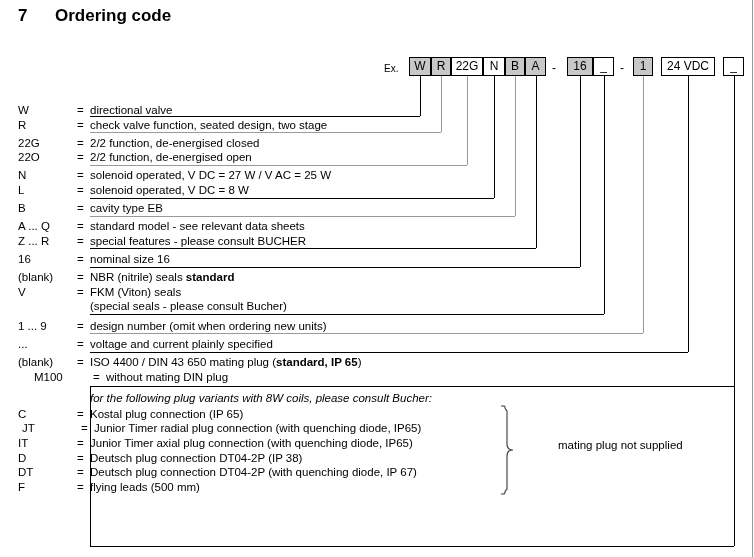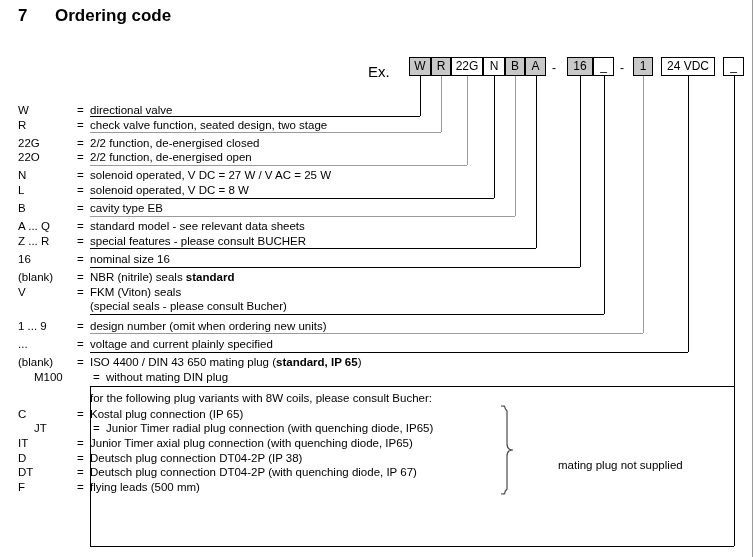--- a/index.html
+++ b/index.html
@@ -12,40 +12,40 @@
     position:relative;
   }
   #root{position:relative;width:754px;height:557px;}
 
   
   .title-row{position:absolute;left:0;top:2px;width:754px;height:30px;}
   .title-num{position:absolute;left:18px;top:4px;font-size:17px;font-weight:bold;}
   .title-txt{position:absolute;left:55px;top:4px;font-size:17px;font-weight:bold;letter-spacing:0px;}
 
   
-  .ex-label{position:absolute;left:368px;top:63px;font-size:15px;}
+  .ex-label{position:absolute;left:384px;top:63px;font-size:10px;}
   .codebox{
     position:absolute;top:57px;height:19px;
     border:1px solid #000;
     box-sizing:border-box;
     font-size:12px;
     line-height:17px;
     text-align:center;
     background:#ffffff;
   }
   .codebox.shaded{background:#c8c8c8;}
   .dash{position:absolute;top:62px;font-size:12px;line-height:12px;}
 
   
   .speclist{position:absolute;left:0;top:98px;width:754px;}
   .srow{position:relative;height:14.6px;}
   .scode{position:absolute;left:18px;top:0;font-size:11.5px;white-space:nowrap;}
   .seq{position:absolute;left:77px;top:0;font-size:11.5px;}
   .sdesc{position:absolute;left:90px;top:0;font-size:11.5px;white-space:nowrap;}
-  .sdesc.ital{text-align:right;}
+  .sdesc.ital{font-style:italic;text-align:right;}
   .sdesc b{font-weight:bold;}
 
   
   .hline{position:absolute;height:0;border-top:1px solid #000;}
   .vline{position:absolute;width:0;border-left:1px solid #000;}
   .vline.grey{border-left:1px solid #9a9a9a;}
   .hline.grey{border-top:1px solid #9a9a9a;}
   .mating-txt{position:absolute;font-size:11.5px;white-space:nowrap;}
 </style>
 </head>
@@ -190,21 +190,21 @@
         <span class="sdesc">without mating DIN plug</span>
       </div>
       <div class="srow" style="position: absolute; left: 0px; top: 392.2px; width: 754px;">
         <span class="sdesc ital">for the following plug variants with 8W coils, please consult Bucher:</span>
       </div>
       <div class="srow" style="position: absolute; left: 0px; top: 407.8px; width: 754px;">
         <span class="scode">C</span>
         <span class="seq">=</span>
         <span class="sdesc">Kostal plug connection (IP 65)</span>
       </div>
-      <div class="srow" style="position: absolute; left: 16px; top: 422.4px; width: 608px;">
+      <div class="srow" style="position: absolute; left: 4px; top: 422.4px; width: 608px;">
         <span class="scode">JT</span>
         <span class="seq">=</span>
         <span class="sdesc">Junior Timer radial plug connection (with quenching diode, IP65)</span>
       </div>
       <div class="srow" style="position: absolute; left: 0px; top: 437px; width: 686px;">
         <span class="scode">IT</span>
         <span class="seq">=</span>
         <span class="sdesc">Junior Timer axial plug connection (with quenching diode, IP65)</span>
       </div>
       <div class="srow" style="position: absolute; left: 0px; top: 451.6px; width: 754px;">
@@ -224,16 +224,16 @@
       </div>
     </div>
 
   <div id="frame-host">
       <div class="vline" style="left: 90px; top: 386.2px; height: 159.8px;"></div>
       <div class="hline" style="left: 90px; top: 546px; width: 644px;"></div>
       <div class="vline" style="left: 734px; top: 386.2px; height: 159.8px;"></div>
       <svg width="18" height="90.00000000000011" style="position: absolute; left: 498px; top: 404.8px;">
         <path d="M 3 1 C 10 1 4 1 9 6 L 9 39.00000000000006 C 9 43.00000000000006 11 45.00000000000006 15 45.00000000000006 C 11 45.00000000000006 9 47.00000000000006 9 51.00000000000006 L 9 84.00000000000011 C 4 89.00000000000011 10 89.00000000000011 3 89.00000000000011" fill="none" stroke="#4a4a4a" stroke-width="1.2"></path>
       </svg>
-      <div class="mating-txt" style="left: 522px; top: 459px; padding-left: 36px;">mating plug not supplied</div>
+      <div class="mating-txt" style="left: 522px; top: 439px; padding-left: 36px;">mating plug not supplied</div>
     </div>
 
 </div>
 
 </body></html>

